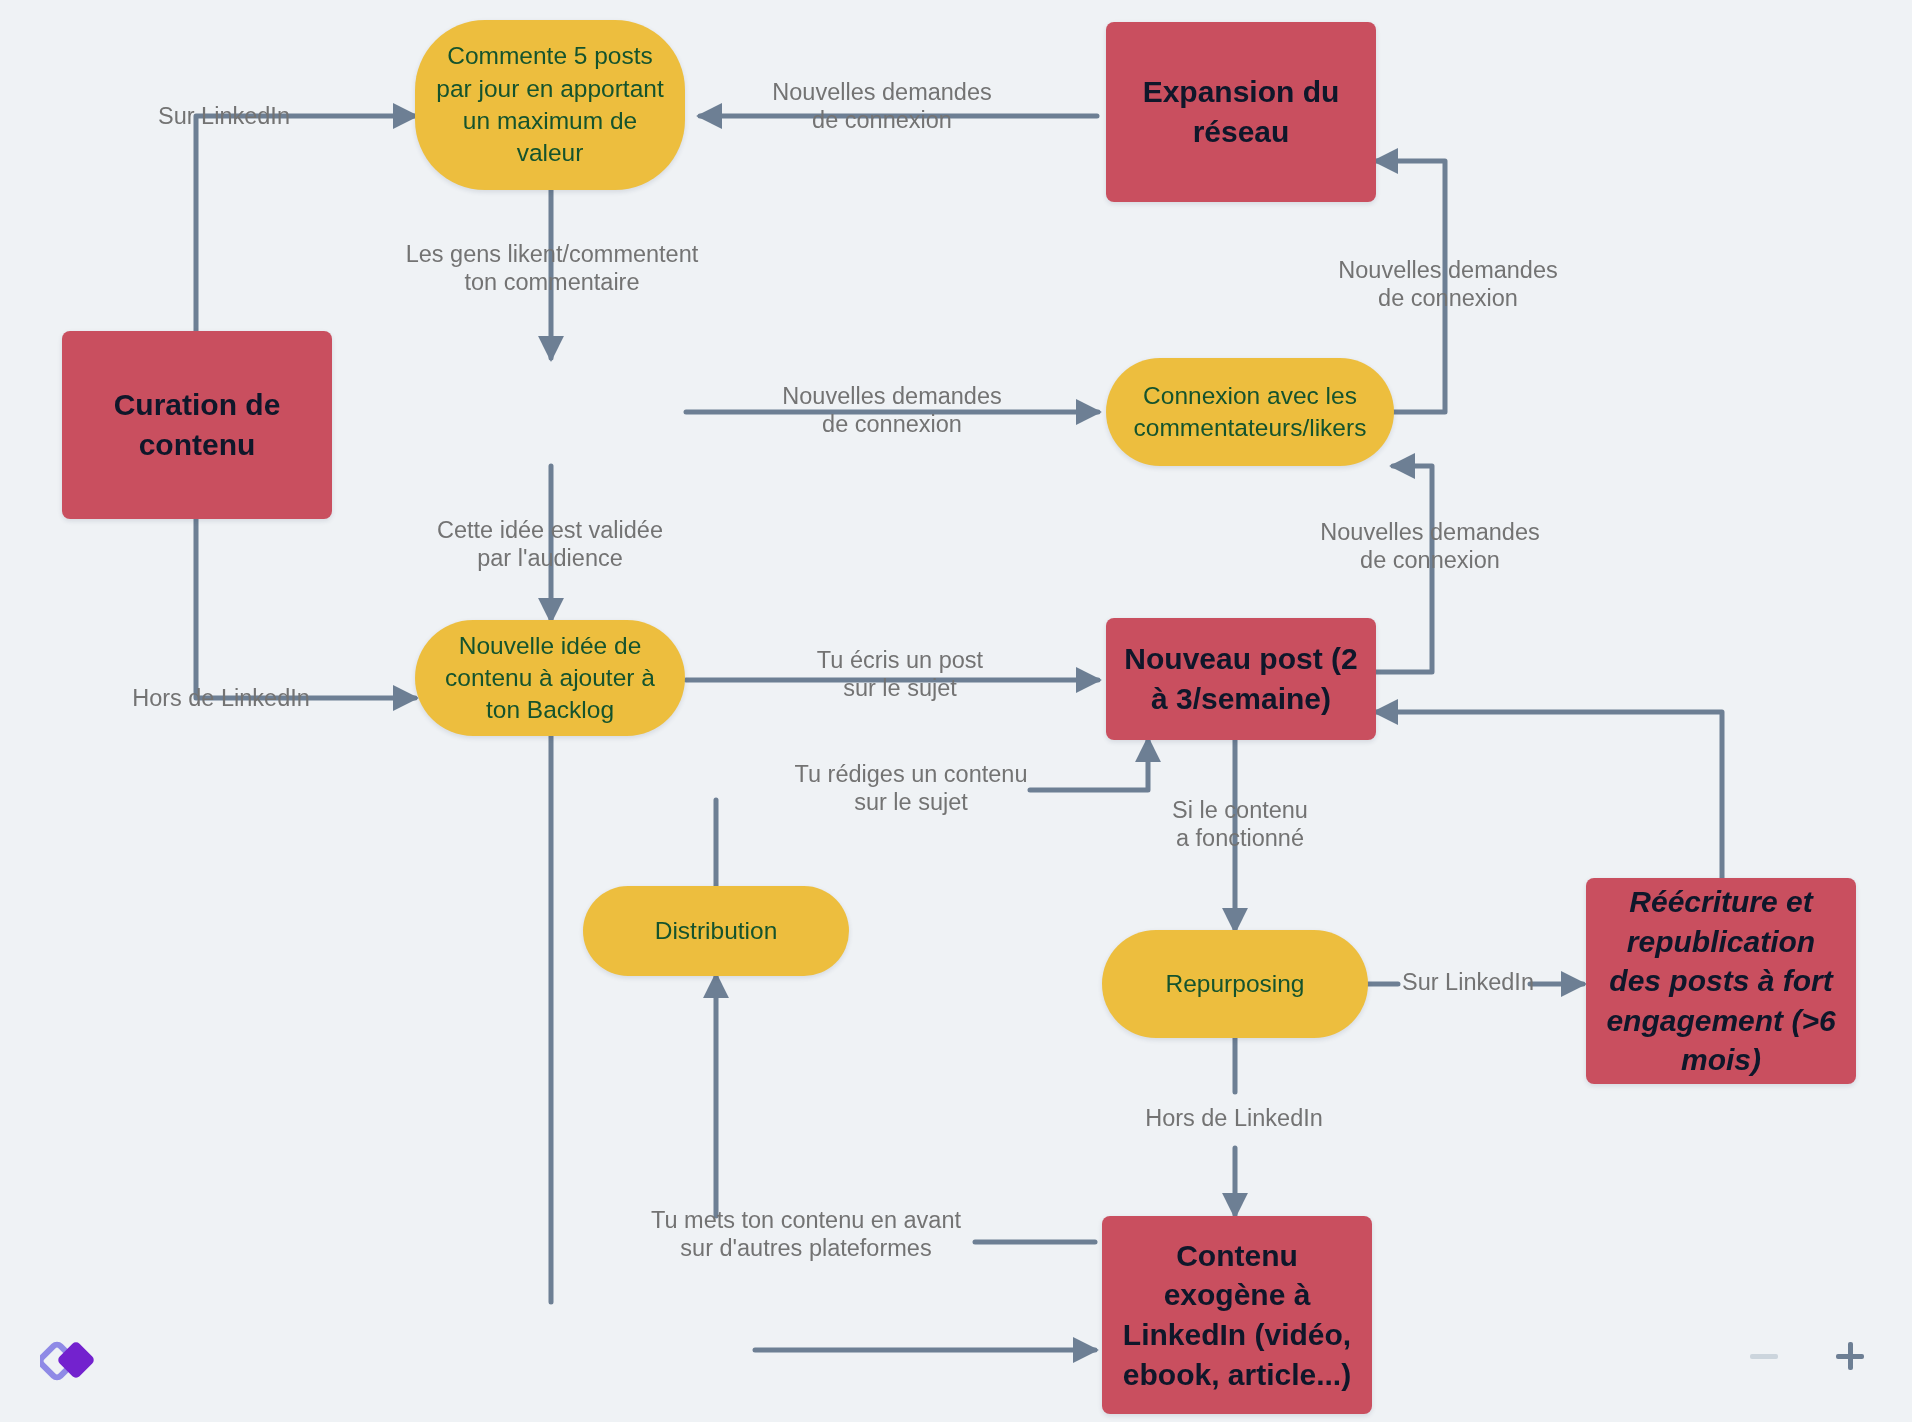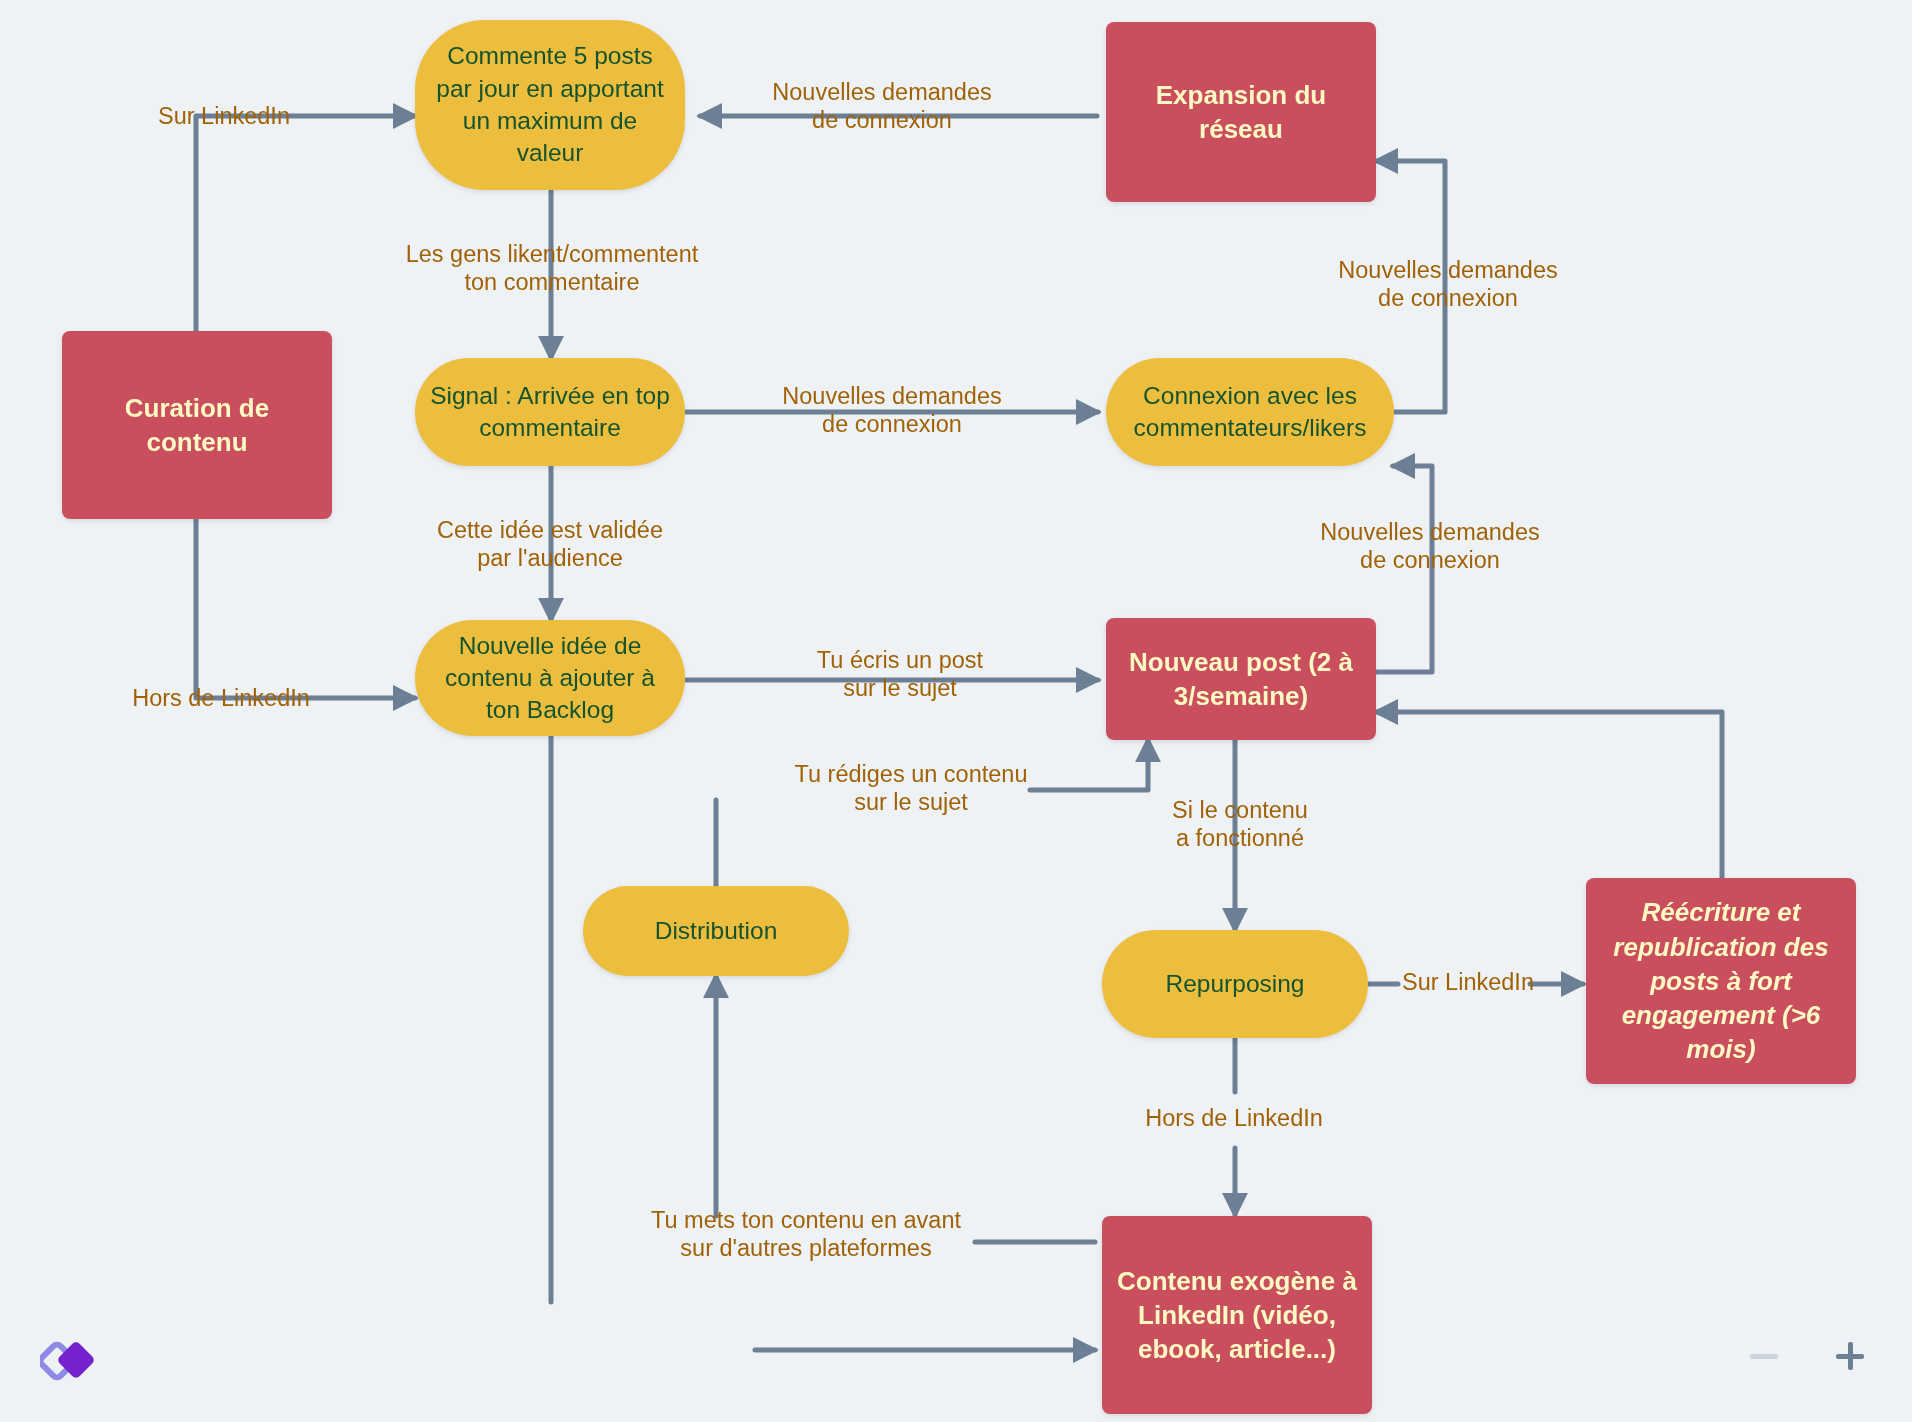--- a/index.html
+++ b/index.html
@@ -39,28 +39,28 @@
   }
   .node-yellow {
     background: #edbe3e;
     color: #14532d;
     border-radius: 70px;
     font-size: 24.5px;
     font-weight: 400;
   }
   .node-red {
     background: #c94f5f;
-    color: #fef9c3;
+    color: #0f172a;
     border-radius: 8px;
-    font-size: 26px;
+    font-size: 30px;
     font-weight: bold;
   }
   .edge-label {
     position: absolute;
-    color: #a16207;
+    color: #737373;
     font-size: 23.5px;
     line-height: 1.2;
     text-align: center;
     white-space: pre-line;
     pointer-events: none;
   }
   #logo {
     position: absolute;
     left: 40px;
     top: 1330px;
@@ -144,23 +144,20 @@
   </div>
 
   <div class="node node-yellow" style="left:415px; top:20px; width:270px; height:170px;">
     <span>Commente 5 posts par jour en apportant un maximum de valeur</span>
   </div>
 
   <div class="node node-red" style="left:1106px; top:22px; width:270px; height:180px;">
     <span>Expansion du réseau</span>
   </div>
 
-  <div class="node node-yellow" style="left:415px; top:358px; width:270px; height:108px;">
-    <span>Signal : Arrivée en top commentaire</span>
-  </div>
 
   <div class="node node-yellow" style="left:1106px; top:358px; width:288px; height:108px;text-align:center;">
     <span>Connexion avec les commentateurs/likers</span>
   </div>
 
   <div class="node node-yellow" style="left:415px; top:620px; width:270px; height:116px;">
     <span>Nouvelle idée de contenu à ajouter à ton Backlog</span>
   </div>
 
   <div class="node node-red" style="left:1106px; top:618px; width:270px; height:122px;">

